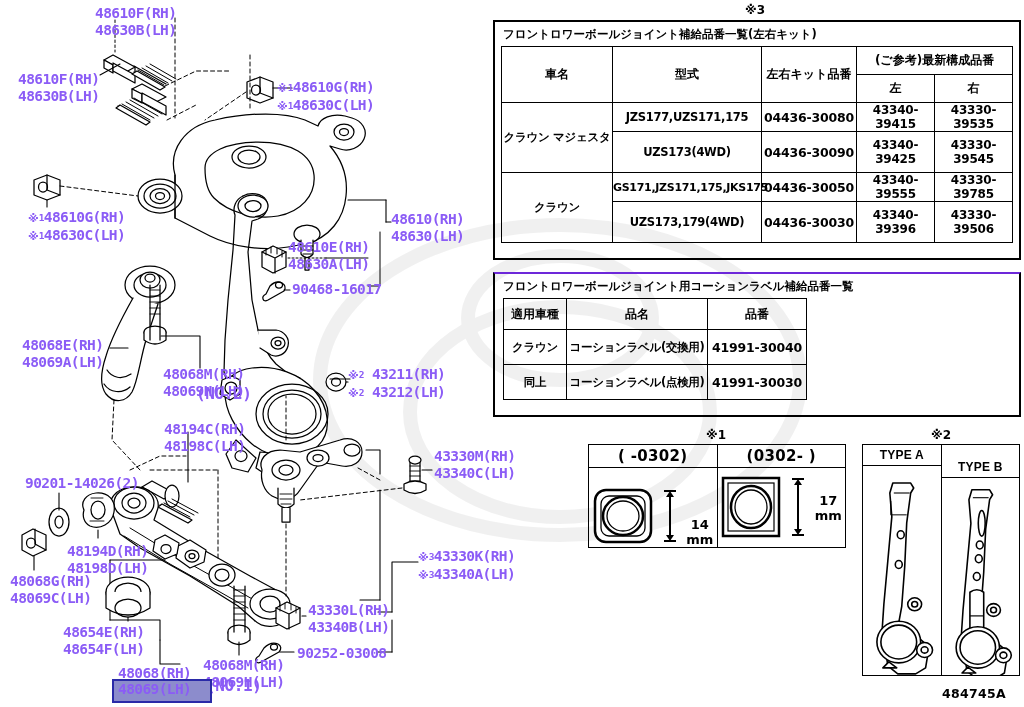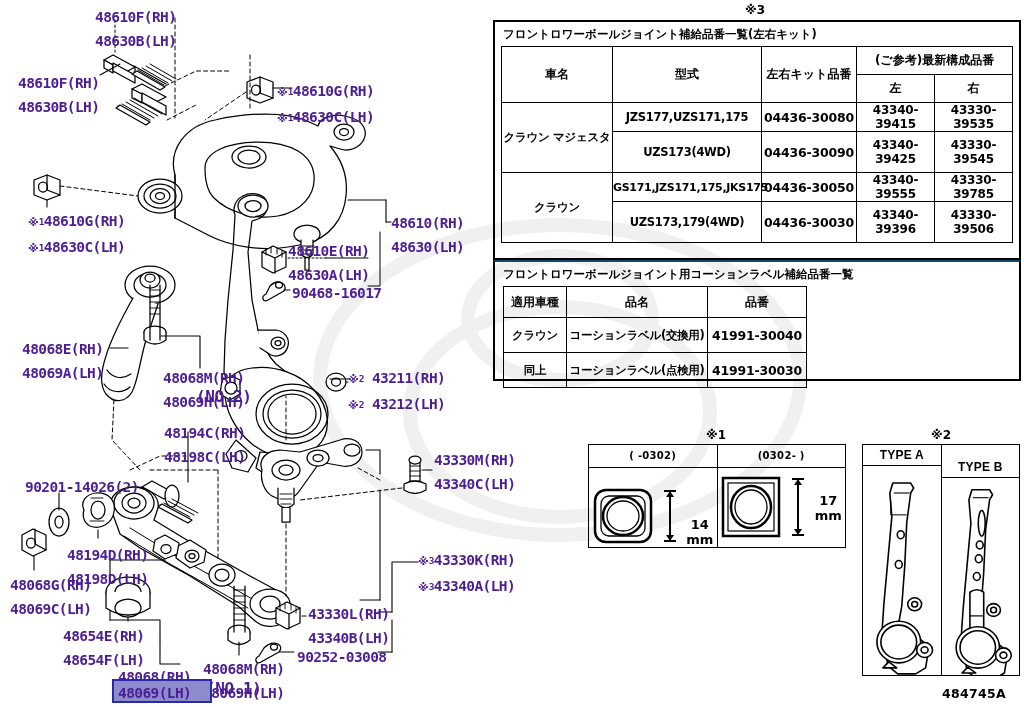--- a/index.html
+++ b/index.html
@@ -27,24 +27,24 @@
     opacity: 0.055;
     pointer-events: none;
   }
 
   
   .lbl {
     position: absolute;
     font-family: "DejaVu Sans Mono", "Liberation Mono", monospace;
     font-size: 14.5px;
     font-weight: 700;
-    line-height: 24px;
+    line-height: 17px;
     letter-spacing: -0.6px;
     white-space: pre;
-    color: #4c1d95;
+    color: #8b5cf6;
   }
   .lbl.sm {
     font-size: 16px;
     letter-spacing: -0.4px;
     font-weight: 700;
   }
   .lbl .ast {
     font-family: "DejaVu Sans", sans-serif;
     font-size: 11px;
     font-weight: 700;
@@ -109,21 +109,21 @@
   }
   .mm-num {
     font-family: "DejaVu Sans", sans-serif;
     font-size: 13px;
     font-weight: 700;
     text-align: center;
     line-height: 15px;
   }
   .rng {
     font-family: "DejaVu Sans", sans-serif;
-    font-size: 10px;
+    font-size: 15px;
     font-weight: 700;
     letter-spacing: 0.3px;
   }
   .docid {
     position: absolute;
     font-family: "DejaVu Sans", sans-serif;
     font-size: 12.5px;
     font-weight: 700;
     letter-spacing: 0.3px;
   }
@@ -574,21 +574,21 @@
       <tr>
         <td class="model" style="height:40px;">UZS173,179(4WD)</td>
         <td class="pn-b">04436-30030</td>
         <td class="pn">43340-39396</td>
         <td class="pn">43330-39506</td>
       </tr>
     </tbody>
       </table>
   </div>
 
-  <div class="tbl-wrap" style="left:493px; top:260px; width:528px; height:121px; border-top:2px solid #0c4a6e;">
+  <div class="tbl-wrap" style="left:493px; top:272px; width:528px; height:145px; border-top:2px solid #6d28d9;">
     <div class="tbl-title" style="padding:5px 0 4px 8px;">フロントロワーボールジョイント用コーションラベル補給品番一覧</div>
     <table class="grid" style="width:300px; margin:0 0 0 8px;">
       <tbody>
           <tr>
         <th class="jp hdr" style="width:62px; height:30px;">適用車種</th>
         <th class="jp hdr" style="width:140px;">品名</th>
         <th class="jp hdr" style="width:98px;">品番</th>
       </tr>
       <tr>
         <td class="jp model" style="height:34px;">クラウン</td>

